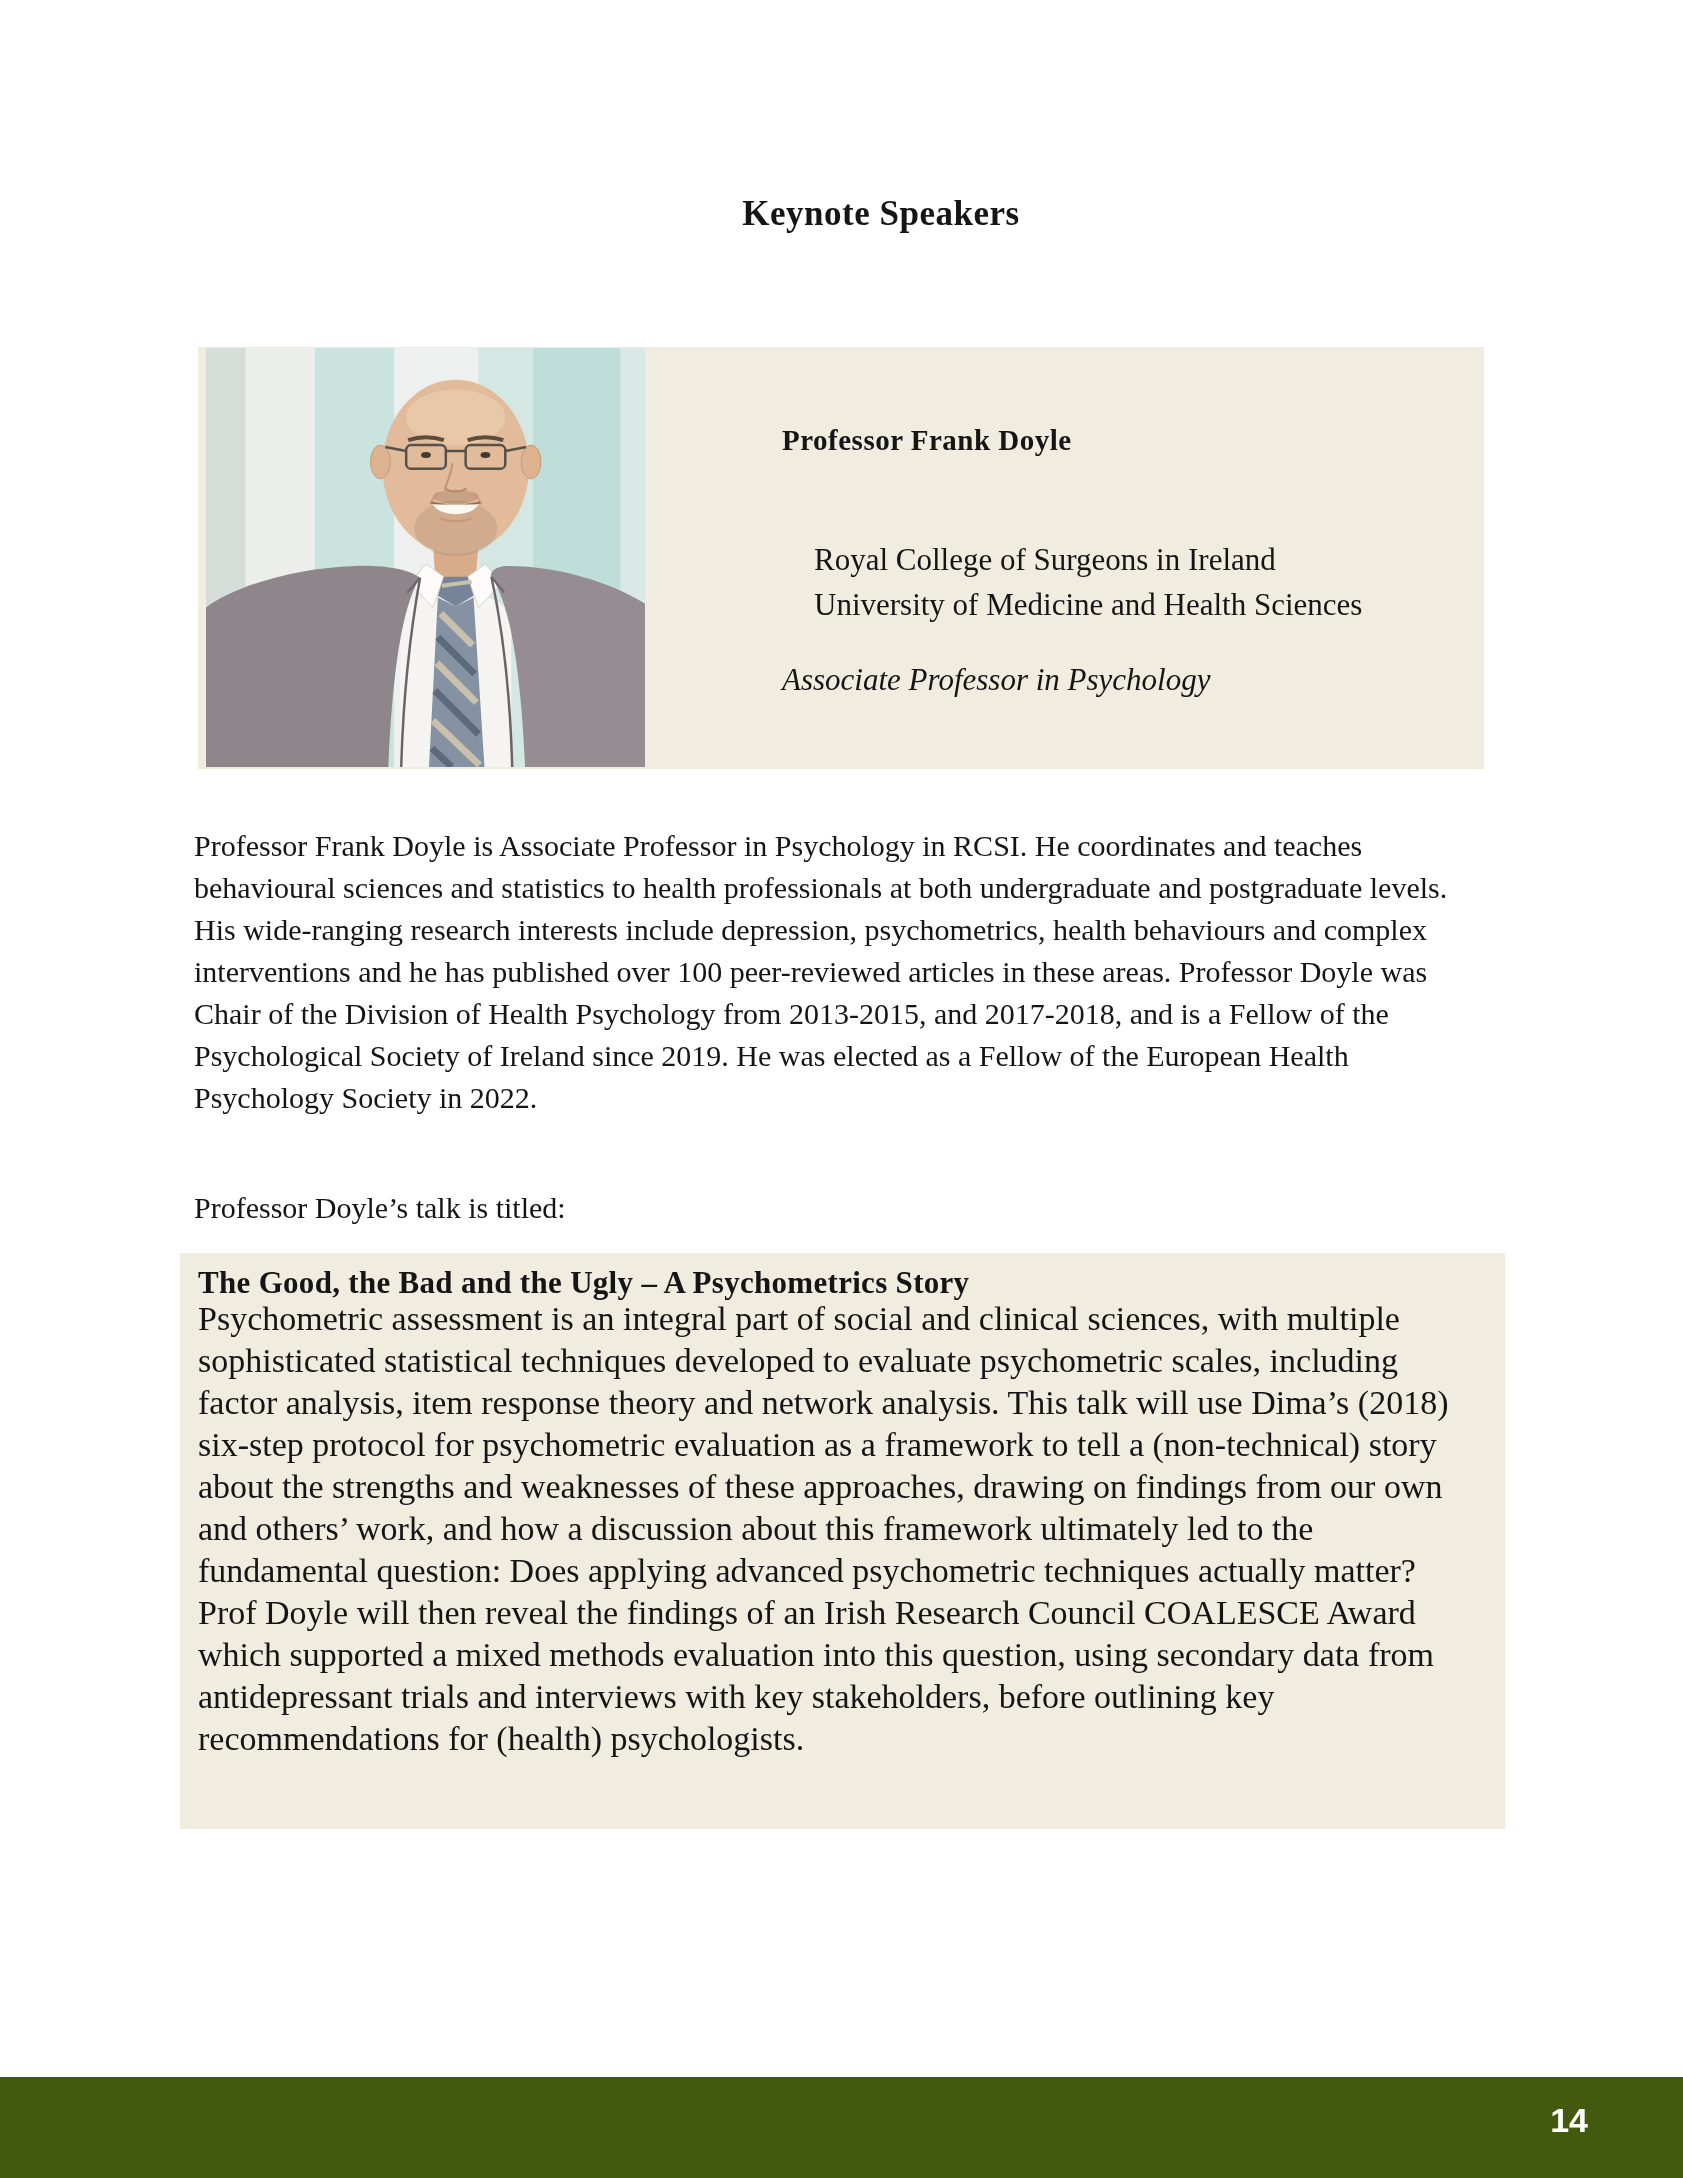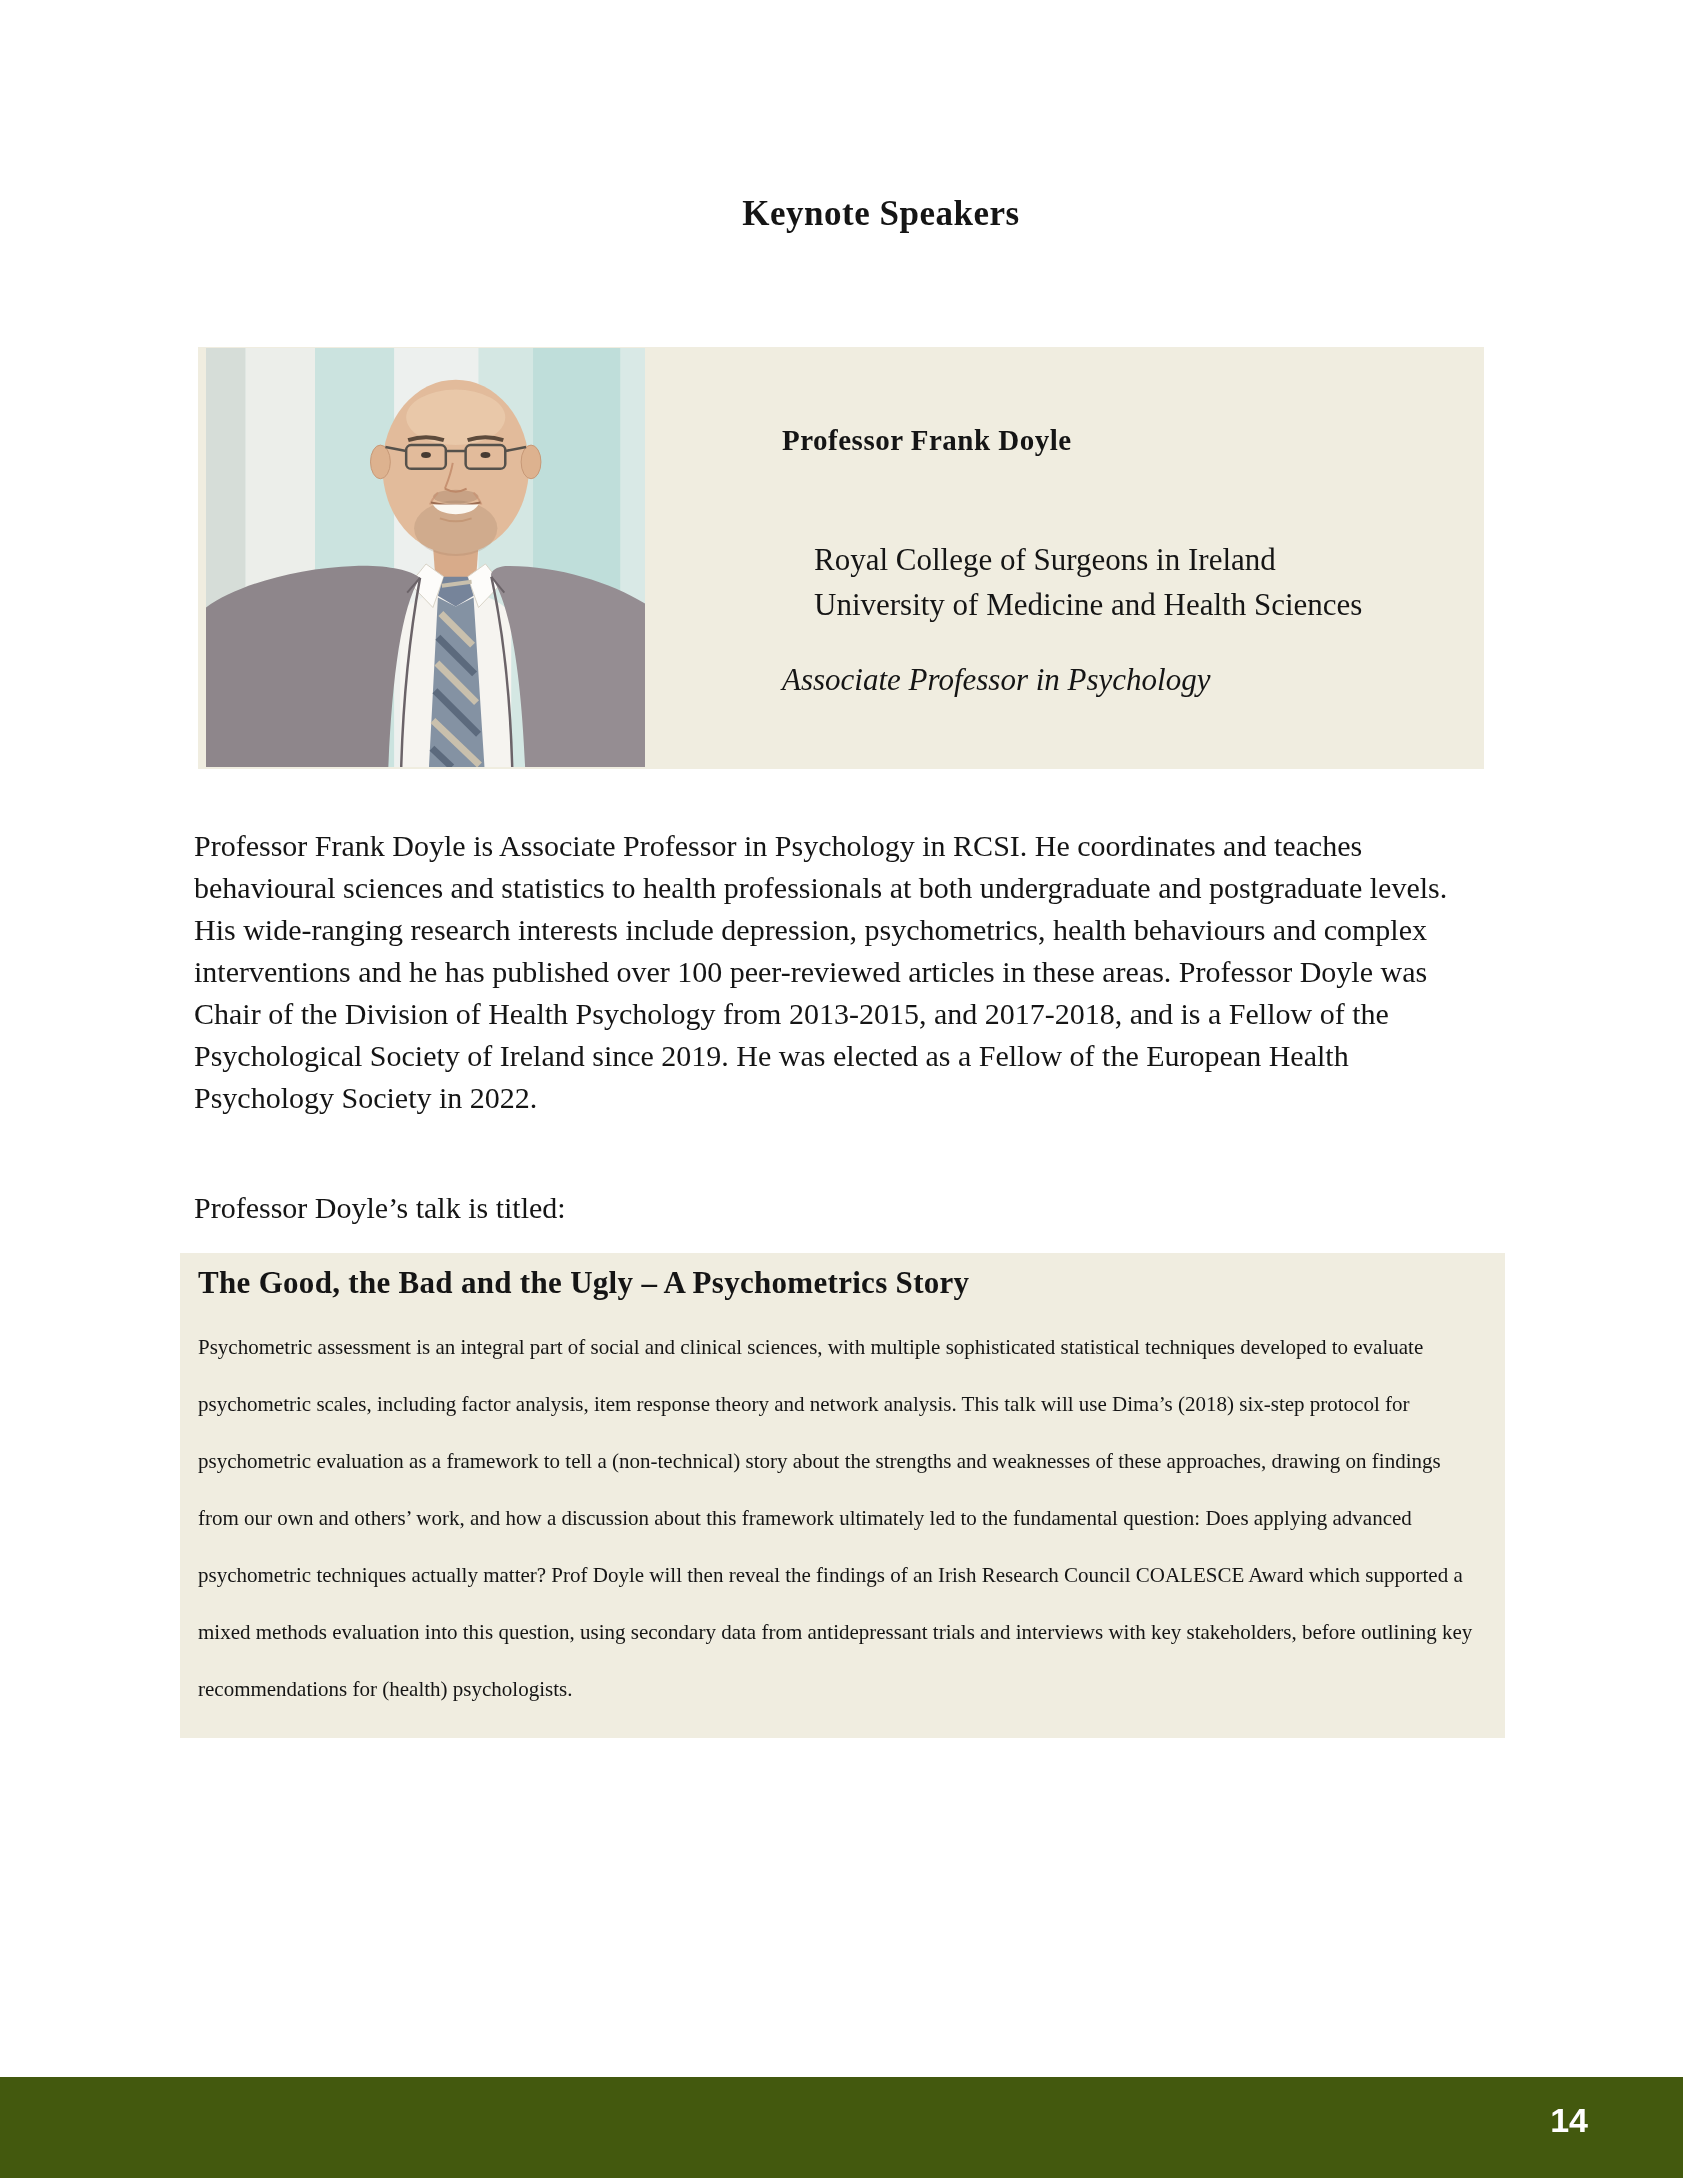--- a/index.html
+++ b/index.html
@@ -12,23 +12,23 @@
   .speaker-card{position:absolute;left:198px;top:347px;width:1286px;height:422px;background:#F0EDE0;}
   .speaker-photo{position:absolute;left:8px;top:1px;width:439px;height:419px;display:block;}
   .speaker-name{position:absolute;left:584px;top:77px;font-size:29px;font-weight:bold;letter-spacing:0.5px;}
   .speaker-affiliation{position:absolute;left:584px;top:190px;font-size:31px;line-height:45px;margin-left:32px;}
   .speaker-role{position:absolute;left:584px;top:315px;font-size:31px;font-style:italic;}
 
   .bio{position:absolute;left:194px;top:825px;width:1279px;font-size:30px;line-height:42px;}
 
   .talk-intro{position:absolute;left:194px;top:1191px;font-size:30px;}
 
-  .talk-box{position:absolute;left:180px;top:1253px;width:1325px;height:485px;background:#F0EDE0;box-sizing:border-box;}
+  .talk-box{position:absolute;left:180px;top:1253px;width:1325px;height:576px;background:#F0EDE0;box-sizing:border-box;}
   .talk-title{position:absolute;left:18px;top:12px;width:1287px;font-size:31px;font-weight:bold;letter-spacing:0.3px;}
-  .talk-abstract{position:absolute;left:18px;top:66px;width:1279px;font-size:21px;line-height:57px;}
+  .talk-abstract{position:absolute;left:18px;top:45px;width:1279px;font-size:34px;line-height:42px;}
 
   .footer{position:absolute;left:0;top:2077px;width:1683px;height:101px;background:#43590E;}
   .page-number{position:absolute;right:95px;top:24px;font-family:"Liberation Sans","DejaVu Sans",sans-serif;
                font-size:34px;font-weight:bold;color:#ffffff;}
 </style>
 </head>
 <body>
 
 <div class="page">
 

